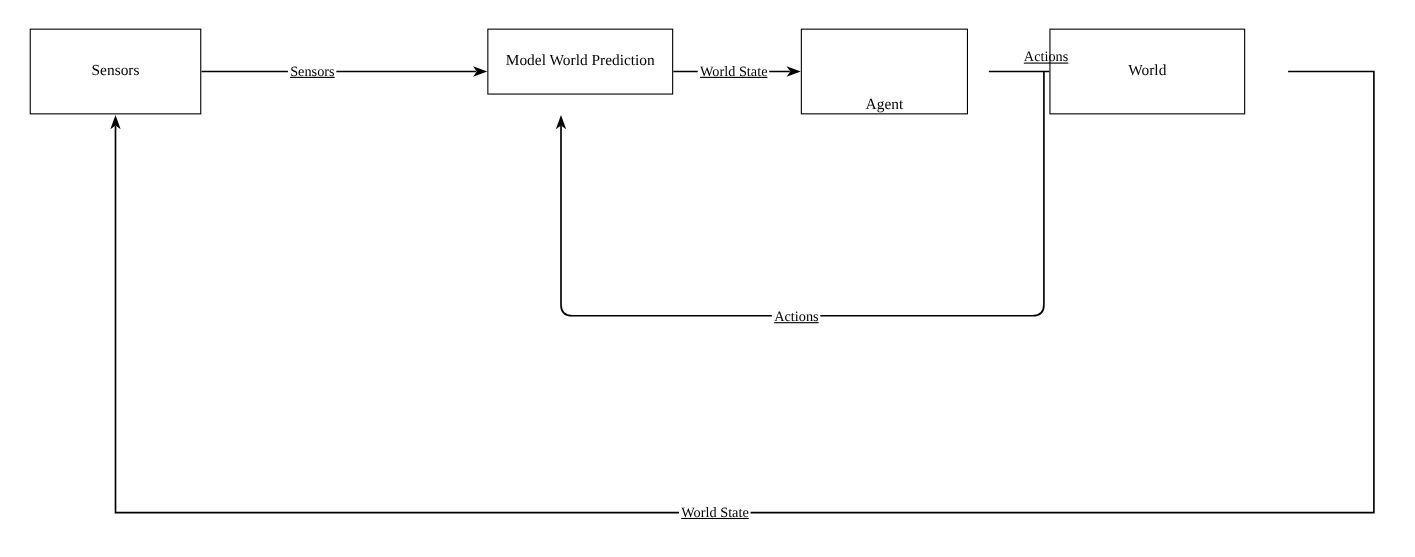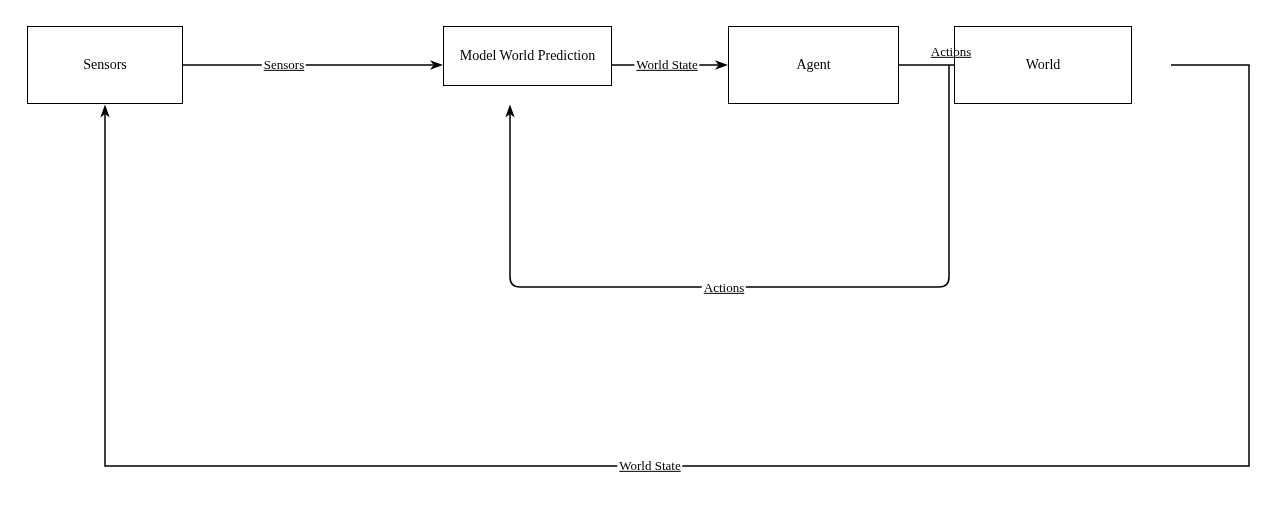--- a/index.html
+++ b/index.html
@@ -40,21 +40,21 @@
     border: 1.5px solid #000000;
     display: flex;
     align-items: center;
     justify-content: center;
     text-align: center;
     font-size: 14px;
     line-height: 1.1;
   }
   .node-sensors { left: 27px;   top: 26px; width: 156px; height: 78px; }
   .node-model   { left: 443px;  top: 26px; width: 169px; height: 60px; }
-  .node-agent   { left: 728px;  top: 26px; width: 171px; height: 78px; }
+  .node-agent   { left: 728px;  top: 26px; width: 152px; height: 78px; align-items: flex-end; }
   .node-world   { left: 954px; top: 26px; width: 178px; height: 78px; }
   .edge-label {
     position: absolute;
     transform: translate(-50%, -50%);
     background: #ffffff;
     padding: 0 2px;
     font-size: 13px;
     line-height: 1.1;
     white-space: nowrap;
     text-decoration: underline;

